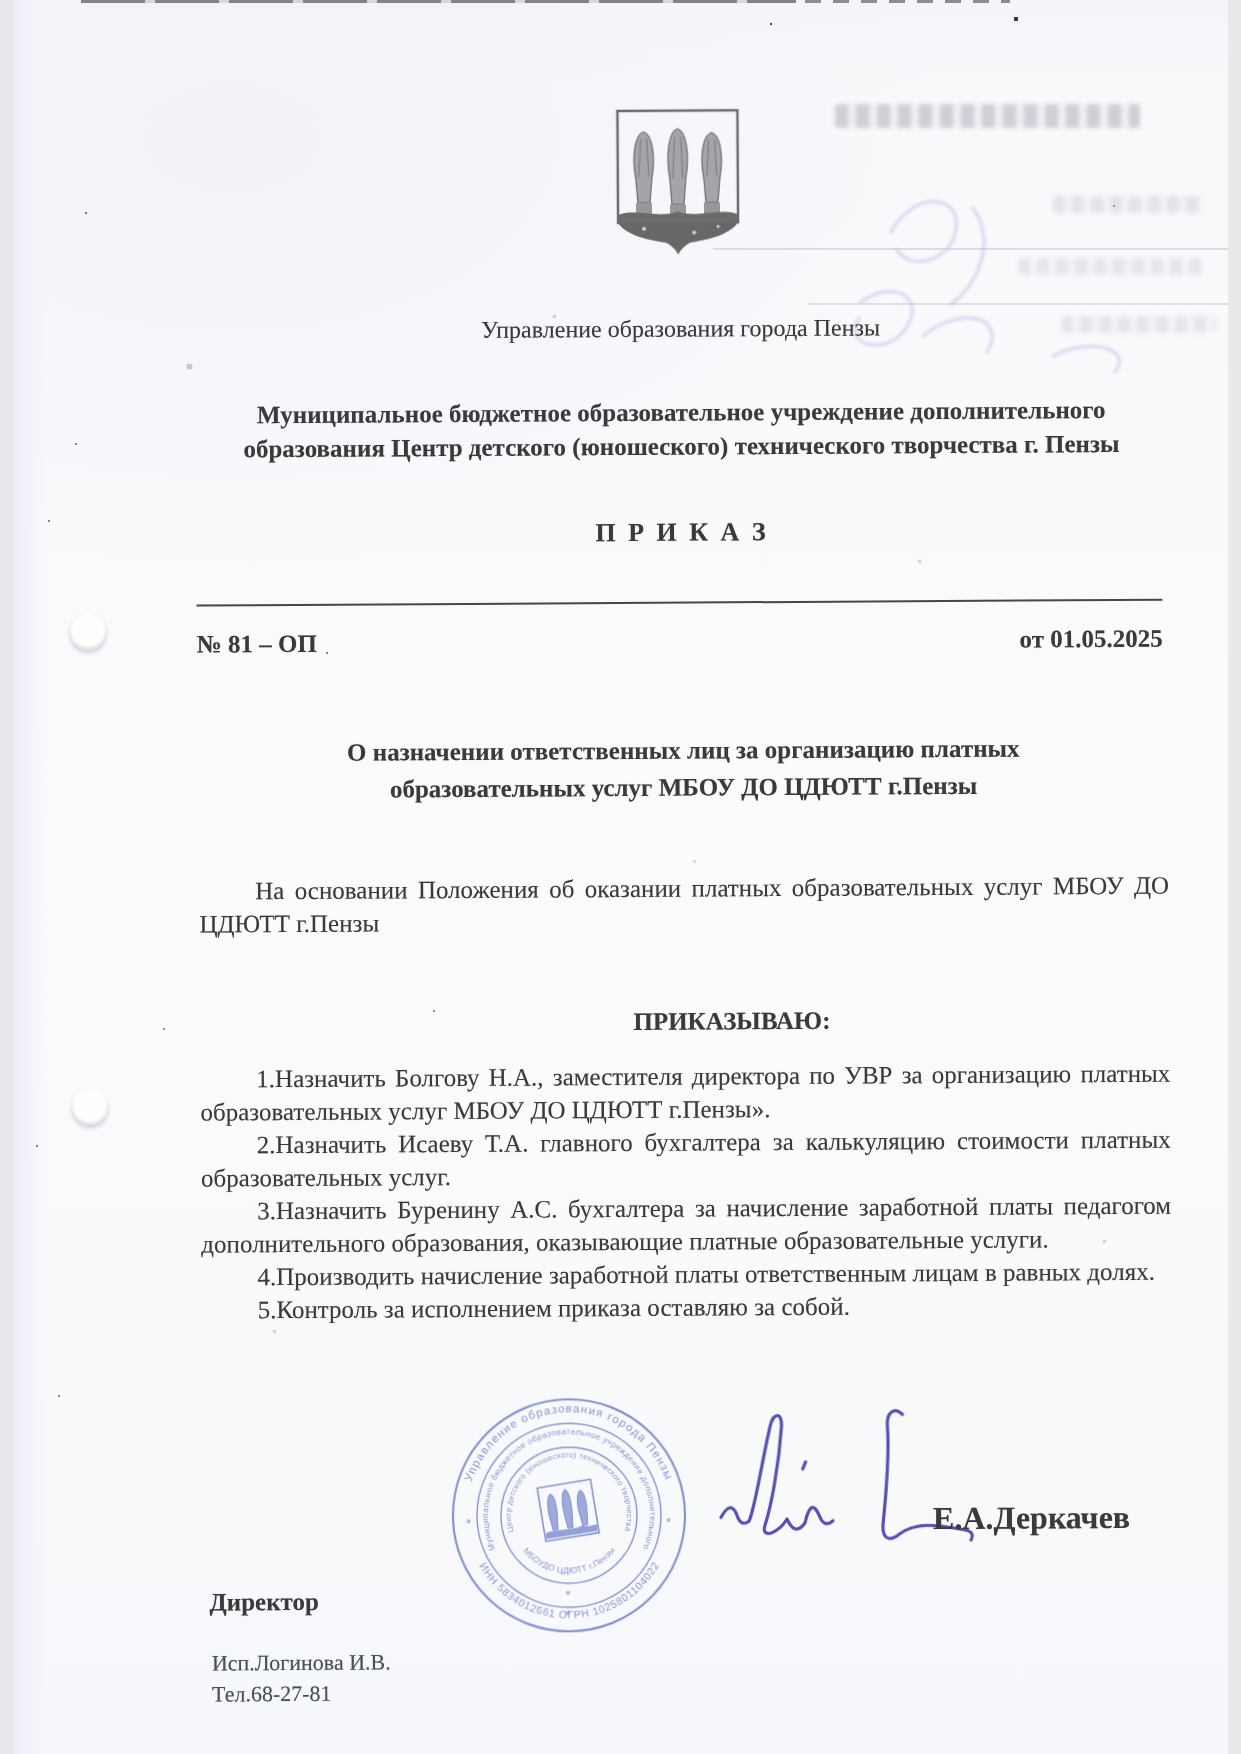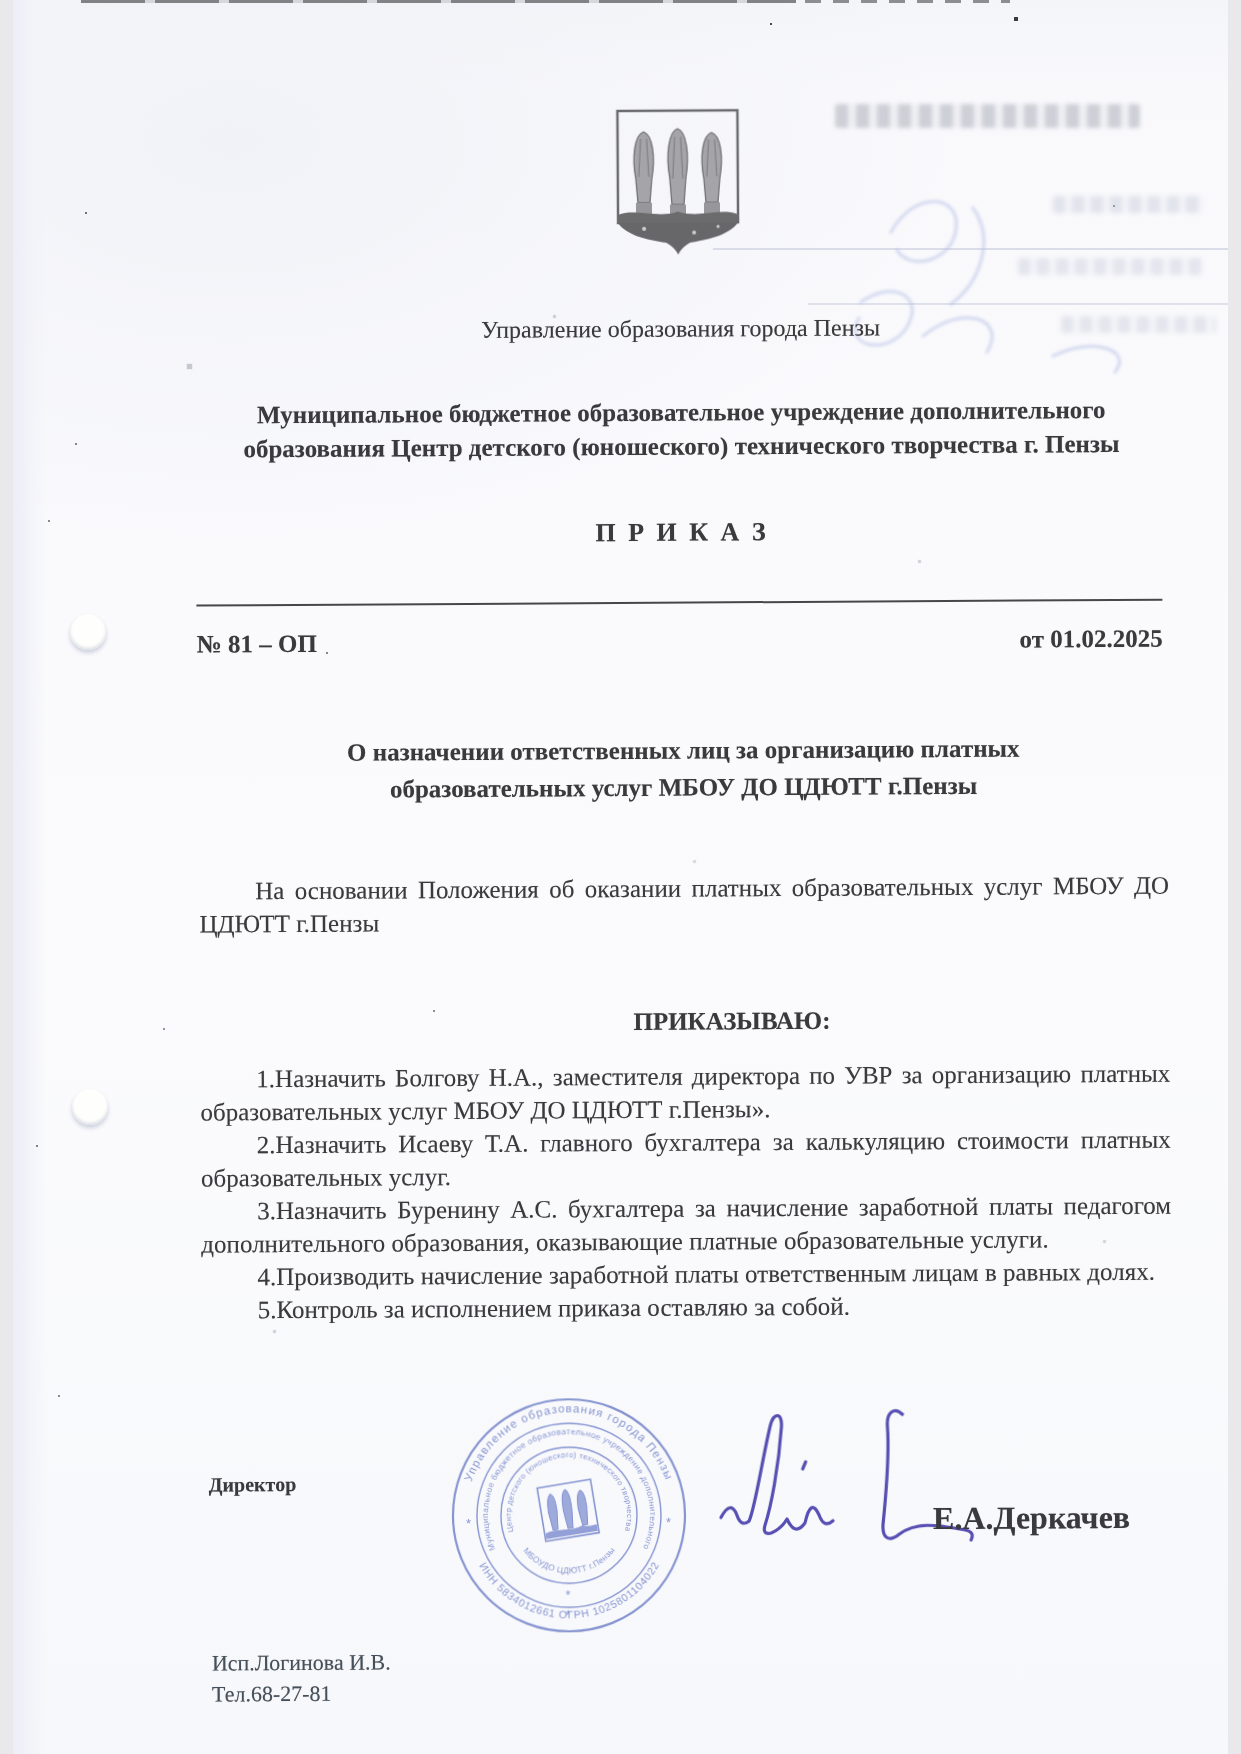--- a/index.html
+++ b/index.html
@@ -56,21 +56,21 @@
   .orgname{top:396px;font-size:25px;line-height:34px;}
   .doctype{top:518px;font-size:26px;letter-spacing:3px;}
   .rule{left:184px;top:602px;width:966px;height:2px;background:#47474a;}
   .numdate{left:184px;top:628px;width:966px;display:flex;justify-content:space-between;font-size:25px;}
   .underlined{text-decoration-thickness:2px;text-underline-offset:6px;}
   .title{top:732px;font-size:25px;line-height:37px;}
   .preamble{top:872px;font-size:25px;line-height:33px;text-indent:56px;}
   .resolve{left:232px;top:1008px;width:970px;font-size:25px;}
   .items{top:1060px;font-size:25px;line-height:33px;}
   .items p{margin:0;text-indent:56px;}
-  .sigrow-label{left:191px;top:1471px;font-size:20px;}
+  .sigrow-label{left:191px;top:1586px;font-size:25px;}
   .sigrow-name{left:915px;top:1502px;font-size:32px;}
   .footer{left:193px;top:1645px;font-size:22px;line-height:31px;color:#46505a;}
 
   .emblem{left:604px;top:107px;}
   .stamp{left:423px;top:1387px;opacity:.82;filter:blur(.35px);}
   .signature{left:575px;top:1398px;filter:blur(.25px);}
   .stamp text{font-family:"Liberation Sans","DejaVu Sans",sans-serif;}
 </style>
 </head>
 <body>
@@ -129,21 +129,21 @@
       <div>Муниципальное бюджетное образовательное учреждение дополнительного</div>
       <div>образования Центр детского (юношеского) технического творчества г. Пензы</div>
     </div>
 
     <div class="abs col center bold soft doctype">П Р И К А З</div>
 
     <div class="abs rule"></div>
 
     <div class="abs numdate bold soft">
       <span class="underlined">№ 81 – ОП</span>
-      <span class="underlined">от 01.02.2025</span>
+      <span class="underlined">от 01.05.2025</span>
     </div>
 
     <div class="abs col center bold soft title">
       <div>О назначении ответственных лиц за организацию платных</div>
       <div>образовательных услуг МБОУ ДО ЦДЮТТ г.Пензы</div>
     </div>
 
     <p class="abs col just soft preamble" style="margin:0">На основании Положения об оказании платных образовательных услуг МБОУ ДО ЦДЮТТ г.Пензы</p>
 
     <div class="abs center bold soft resolve">ПРИКАЗЫВАЮ:</div>

